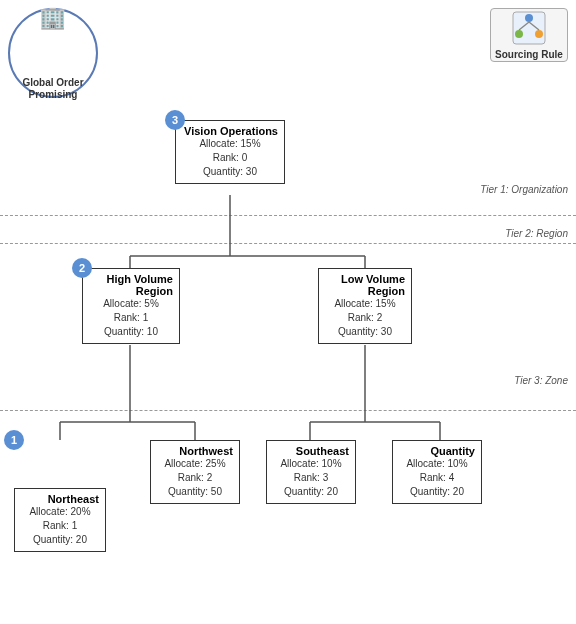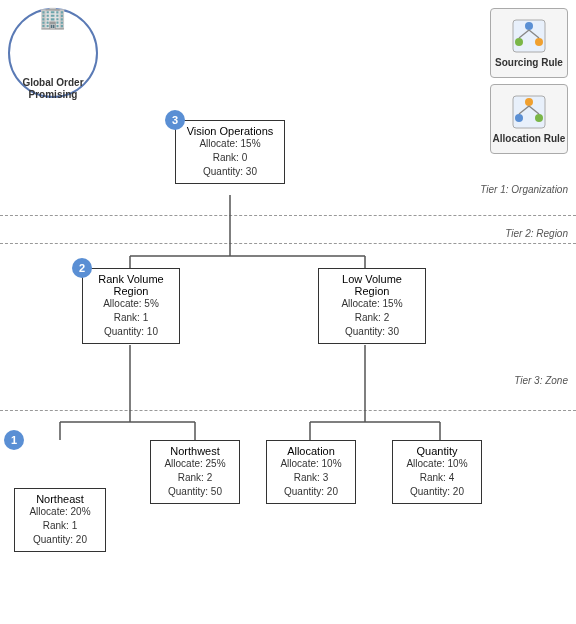--- a/index.html
+++ b/index.html
@@ -55,21 +55,21 @@
       position: absolute;
       top: 8px;
       right: 8px;
       display: flex;
       flex-direction: column;
       gap: 6px;
       z-index: 10;
     }
     .rule-btn {
       width: 78px;
-      height: 70px;
+      height: 54px;
       border: 1px solid #aaa;
       border-radius: 4px;
       background: #f5f5f5;
       display: flex;
       flex-direction: column;
       align-items: center;
       justify-content: center;
       cursor: pointer;
       gap: 3px;
     }
@@ -110,23 +110,24 @@
     
     .node {
       position: absolute;
       border: 1px solid #333;
       background: #fff;
       padding: 4px 6px;
       text-align: center;
       min-width: 90px;
     }
     .node-title {
-      font-weight: normal;
+      font-weight: bold;
       font-size: 11px;
       color: #000;
+      text-align: right;
     }
     .node-detail {
       font-size: 10px;
       color: #333;
       line-height: 1.4;
     }
 
     
     .badge {
       position: absolute;
@@ -171,31 +172,20 @@
         <rect x="2" y="2" width="32" height="32" rx="3" fill="#e8f0fb" stroke="#aaa" stroke-width="1"></rect>
         <circle cx="18" cy="8" r="4" fill="#5a8fd4"></circle>
         <circle cx="8" cy="24" r="4" fill="#7ab648"></circle>
         <circle cx="28" cy="24" r="4" fill="#f0a030"></circle>
         <line x1="18" y1="12" x2="8" y2="20" stroke="#888" stroke-width="1.5"></line>
         <line x1="18" y1="12" x2="28" y2="20" stroke="#888" stroke-width="1.5"></line>
       </svg>
       <span class="rule-btn-label">Sourcing Rule</span>
     </div>
 
-    <div class="rule-btn">
-      <svg class="rule-icon" viewBox="0 0 36 36">
-        <rect x="2" y="2" width="32" height="32" rx="3" fill="#e8f0fb" stroke="#aaa" stroke-width="1"></rect>
-        <circle cx="18" cy="8" r="4" fill="#f0a030"></circle>
-        <circle cx="8" cy="24" r="4" fill="#5a8fd4"></circle>
-        <circle cx="28" cy="24" r="4" fill="#7ab648"></circle>
-        <line x1="18" y1="12" x2="8" y2="20" stroke="#888" stroke-width="1.5"></line>
-        <line x1="18" y1="12" x2="28" y2="20" stroke="#888" stroke-width="1.5"></line>
-      </svg>
-      <span class="rule-btn-label">Allocation Rule</span>
-    </div>
   </div>
 
   <div class="tier-label tier-label-1">Tier 1: Organization</div>
   <div class="tier-label tier-label-2">Tier 2: Region</div>
   <div class="tier-label tier-label-3">Tier 3: Zone</div>
 
   <div class="dashed-line dashed-line-1"></div>
   <div class="dashed-line dashed-line-2"></div>
   <div class="dashed-line dashed-line-3"></div>
 
@@ -232,31 +222,31 @@
         <span>Allocate:</span> <span>15%</span><br>
         <span>Rank:</span> <span>0</span><br>
         <span>Quantity:</span> <span>30</span>
       </div>
     </div>
   </div>
 
   <div style="position:absolute; top:268px; left:82px;">
     <div class="badge badge-blue" style="top:-10px; left:-10px;">2</div>
     <div class="node" style="width:98px;">
-      <div class="node-title">Rank Volume Region</div>
+      <div class="node-title">High Volume Region</div>
       <div class="node-detail">
         <span>Allocate:</span> <span>5%</span><br>
         <span>Rank:</span> <span>1</span><br>
         <span>Quantity:</span> <span>10</span>
       </div>
     </div>
   </div>
 
   <div style="position:absolute; top:268px; left:318px;">
-    <div class="node" style="width:108px;">
+    <div class="node" style="width:94px;">
       <div class="node-title">Low Volume Region</div>
       <div class="node-detail">
         <span>Allocate:</span> <span>15%</span><br>
         <span>Rank:</span> <span>2</span><br>
         <span>Quantity:</span> <span>30</span>
       </div>
     </div>
   </div>
 
   <div style="position:absolute; top:440px; left:14px;">
@@ -277,21 +267,21 @@
       <div class="node-detail">
         <span>Allocate:</span> <span>25%</span><br>
         <span>Rank:</span> <span>2</span><br>
         <span>Quantity:</span> <span>50</span>
       </div>
     </div>
   </div>
 
   <div style="position:absolute; top:440px; left:266px;">
     <div class="node" style="width:90px;">
-      <div class="node-title">Allocation</div>
+      <div class="node-title">Southeast</div>
       <div class="node-detail">
         <span>Allocate:</span> <span>10%</span><br>
         <span>Rank:</span> <span>3</span><br>
         <span>Quantity:</span> <span>20</span>
       </div>
     </div>
   </div>
 
   <div style="position:absolute; top:440px; left:392px;">
     <div class="node" style="width:90px;">

